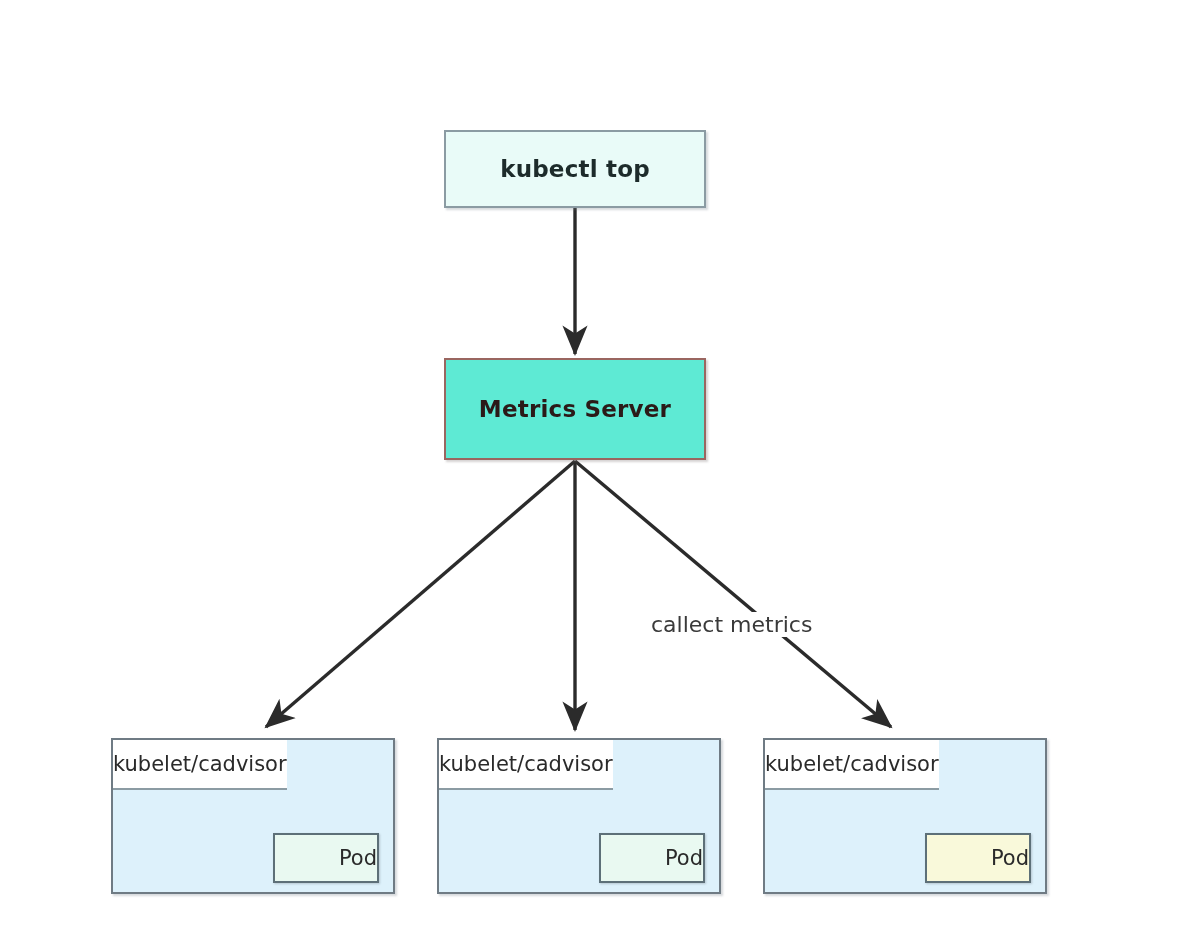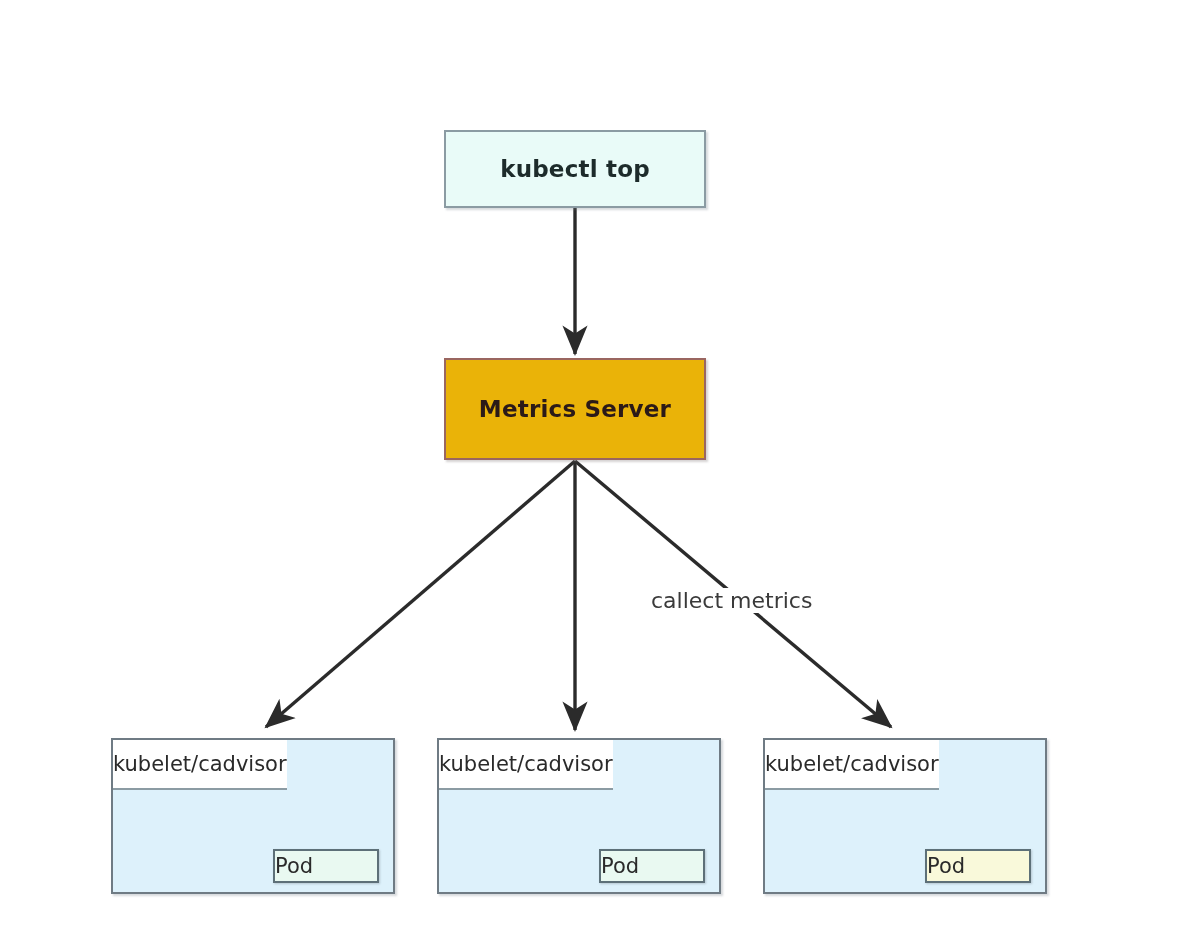--- a/index.html
+++ b/index.html
@@ -65,21 +65,21 @@
     color: #1d2b2b;
     letter-spacing: 0.2px;
   }
 
   
   #metrics-server-box {
     left: 444px;
     top: 358px;
     width: 262px;
     height: 102px;
-    background: #eab308;
+    background: #5eead4;
     border: 2px solid #9a6660;
     box-shadow: 2px 2px 2px rgba(120,110,110,0.30);
   }
   #metrics-server-box .box-label {
     font-size: 23px;
     font-weight: bold;
     color: #2b1a18;
     letter-spacing: 0.2px;
   }
 
@@ -121,40 +121,40 @@
     position: relative;
     background: #ddf1fb;
   }
 
   
   .pod-box {
     position: absolute;
     right: 14px;
     bottom: 9px;
     width: 106px;
-    height: 34px;
+    height: 50px;
     box-sizing: border-box;
     border: 2px solid #5d7078;
     display: flex;
     align-items: center;
-    justify-content: flex-start;
+    justify-content: flex-end;
     box-shadow: 1px 1px 2px rgba(110,120,130,0.35);
   }
   .pod-green { background: #e9f9f1; }
   .pod-yellow { background: #f9f9da; }
   .pod-box .box-label {
     font-size: 21px;
     color: #2a2a2a;
   }
 
   
   #edge-label-collect {
     position: absolute;
     left: 648px;
-    top: 588px;
+    top: 612px;
     font-size: 22px;
     color: #3a3a3a;
     white-space: nowrap;
     background: #ffffff;
     padding: 0 3px;
   }
 </style>
 </head>
 <body>
 

